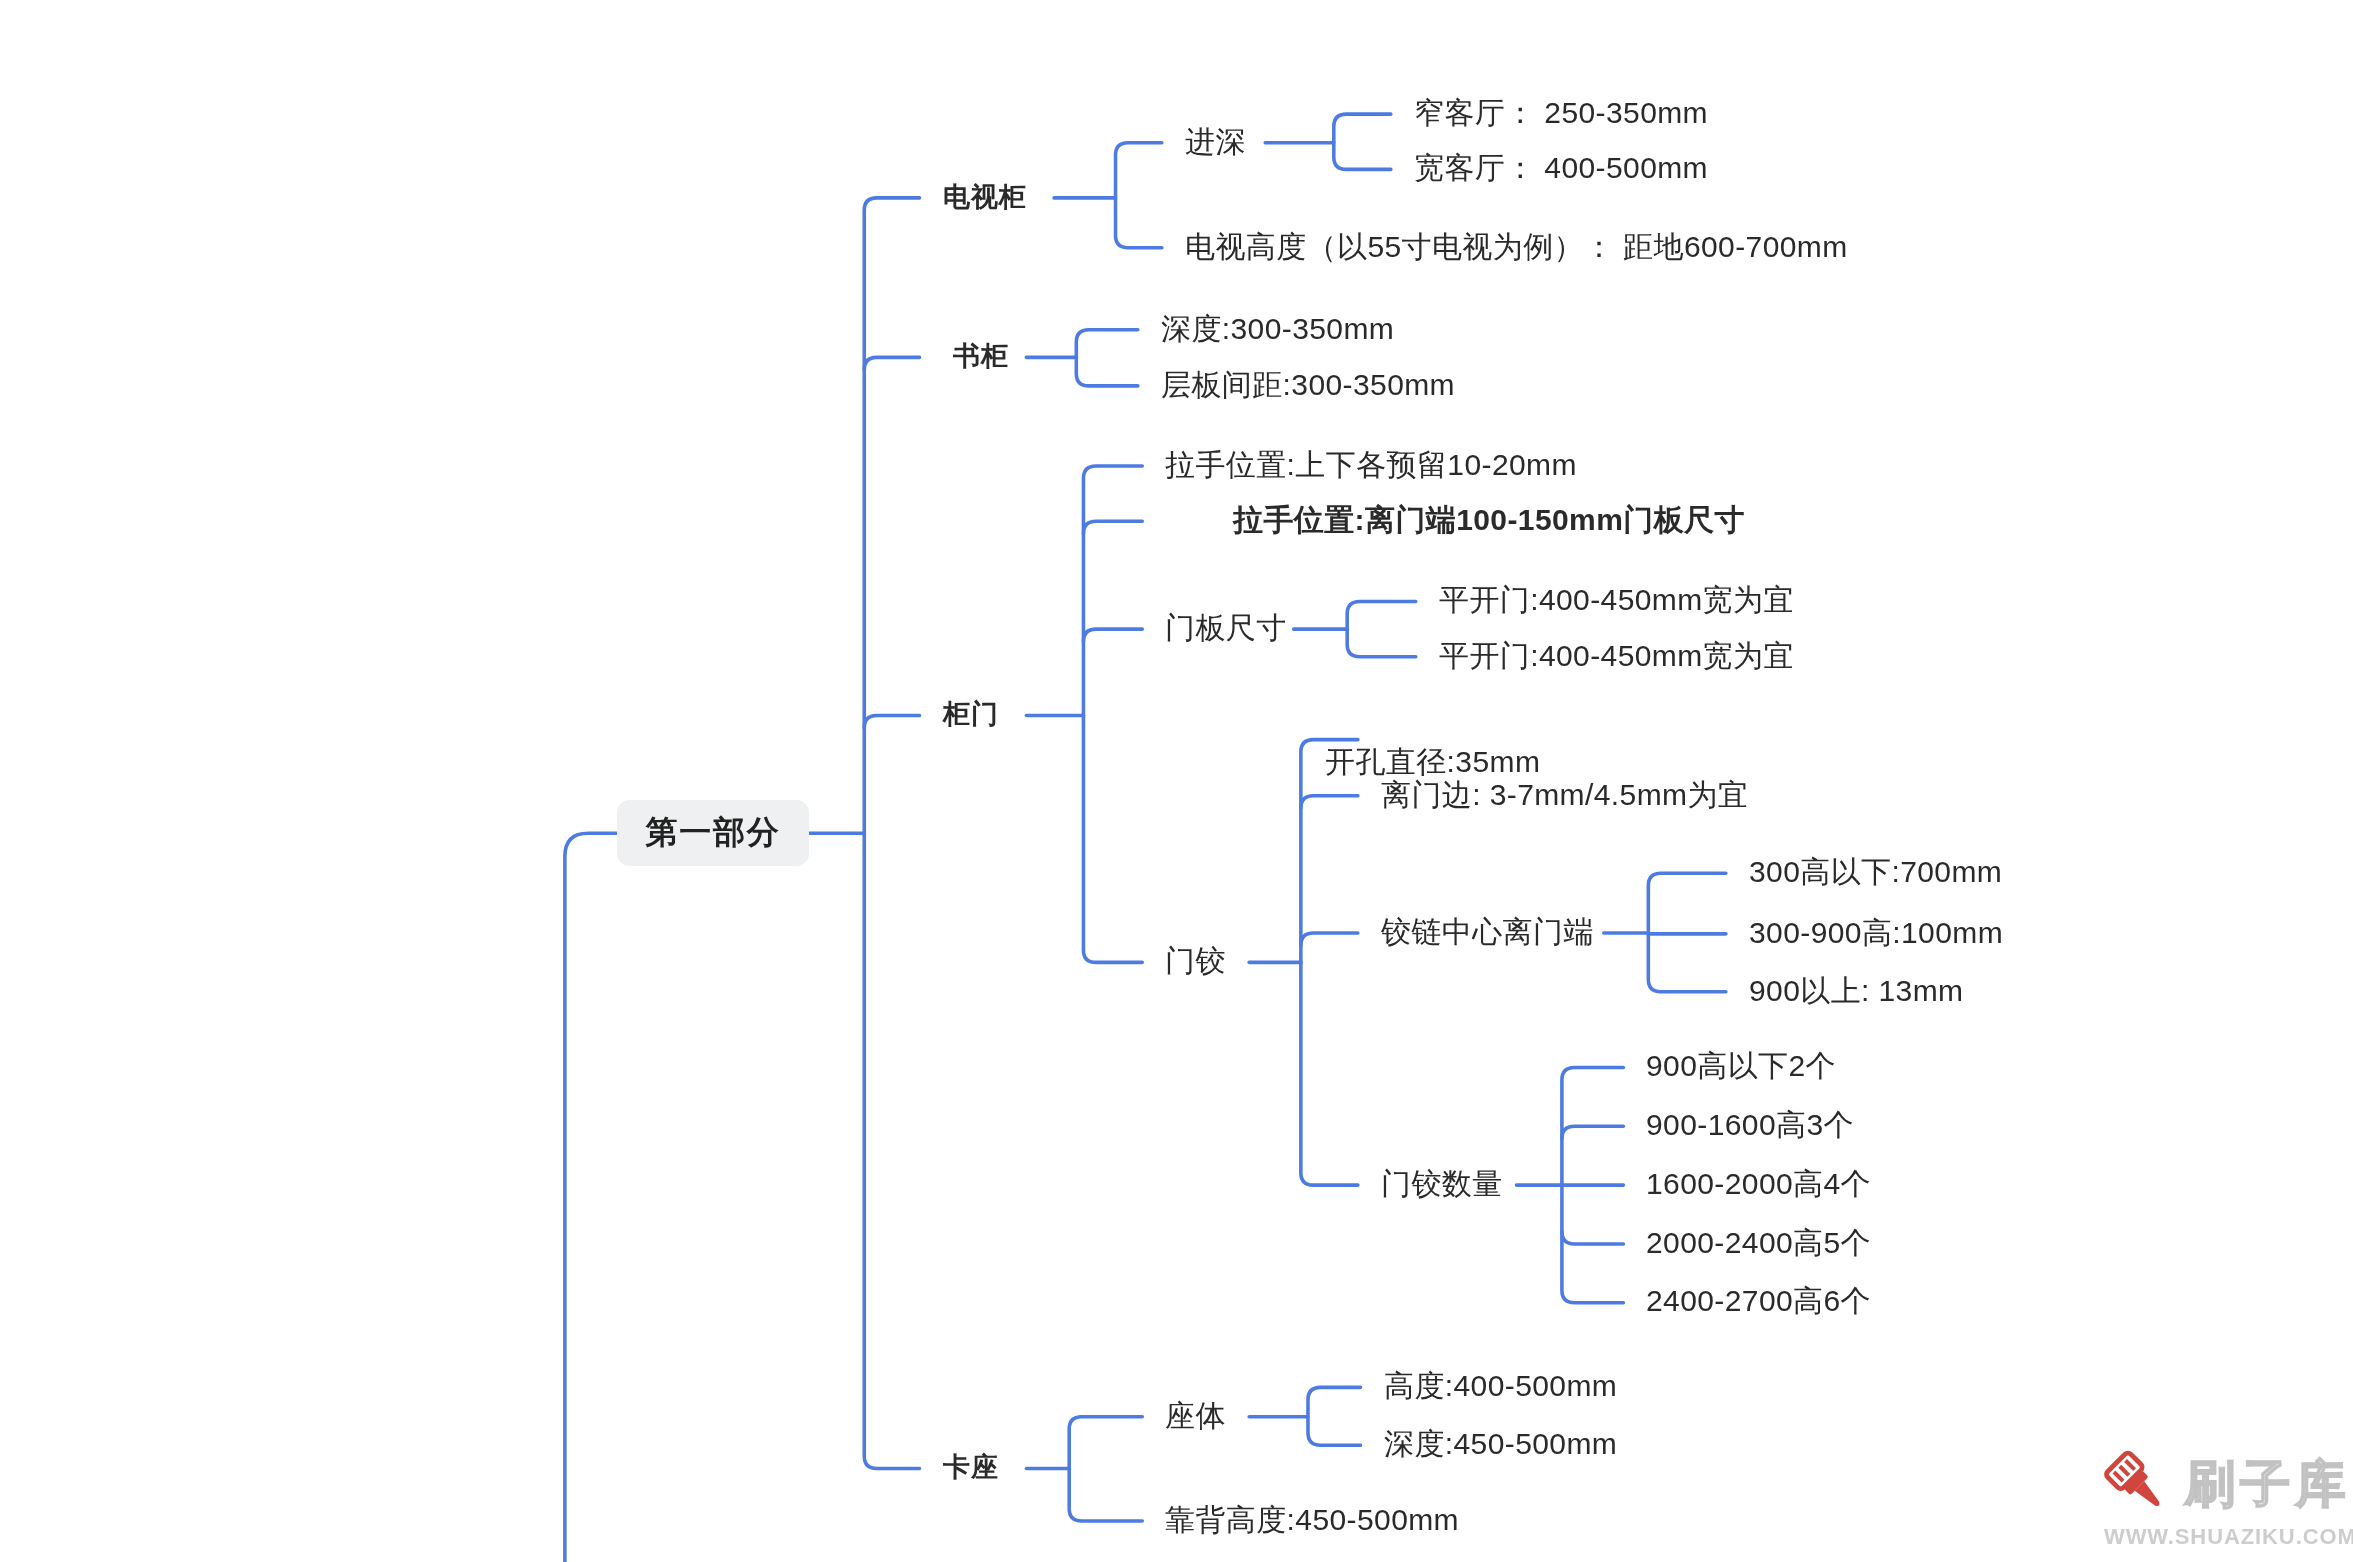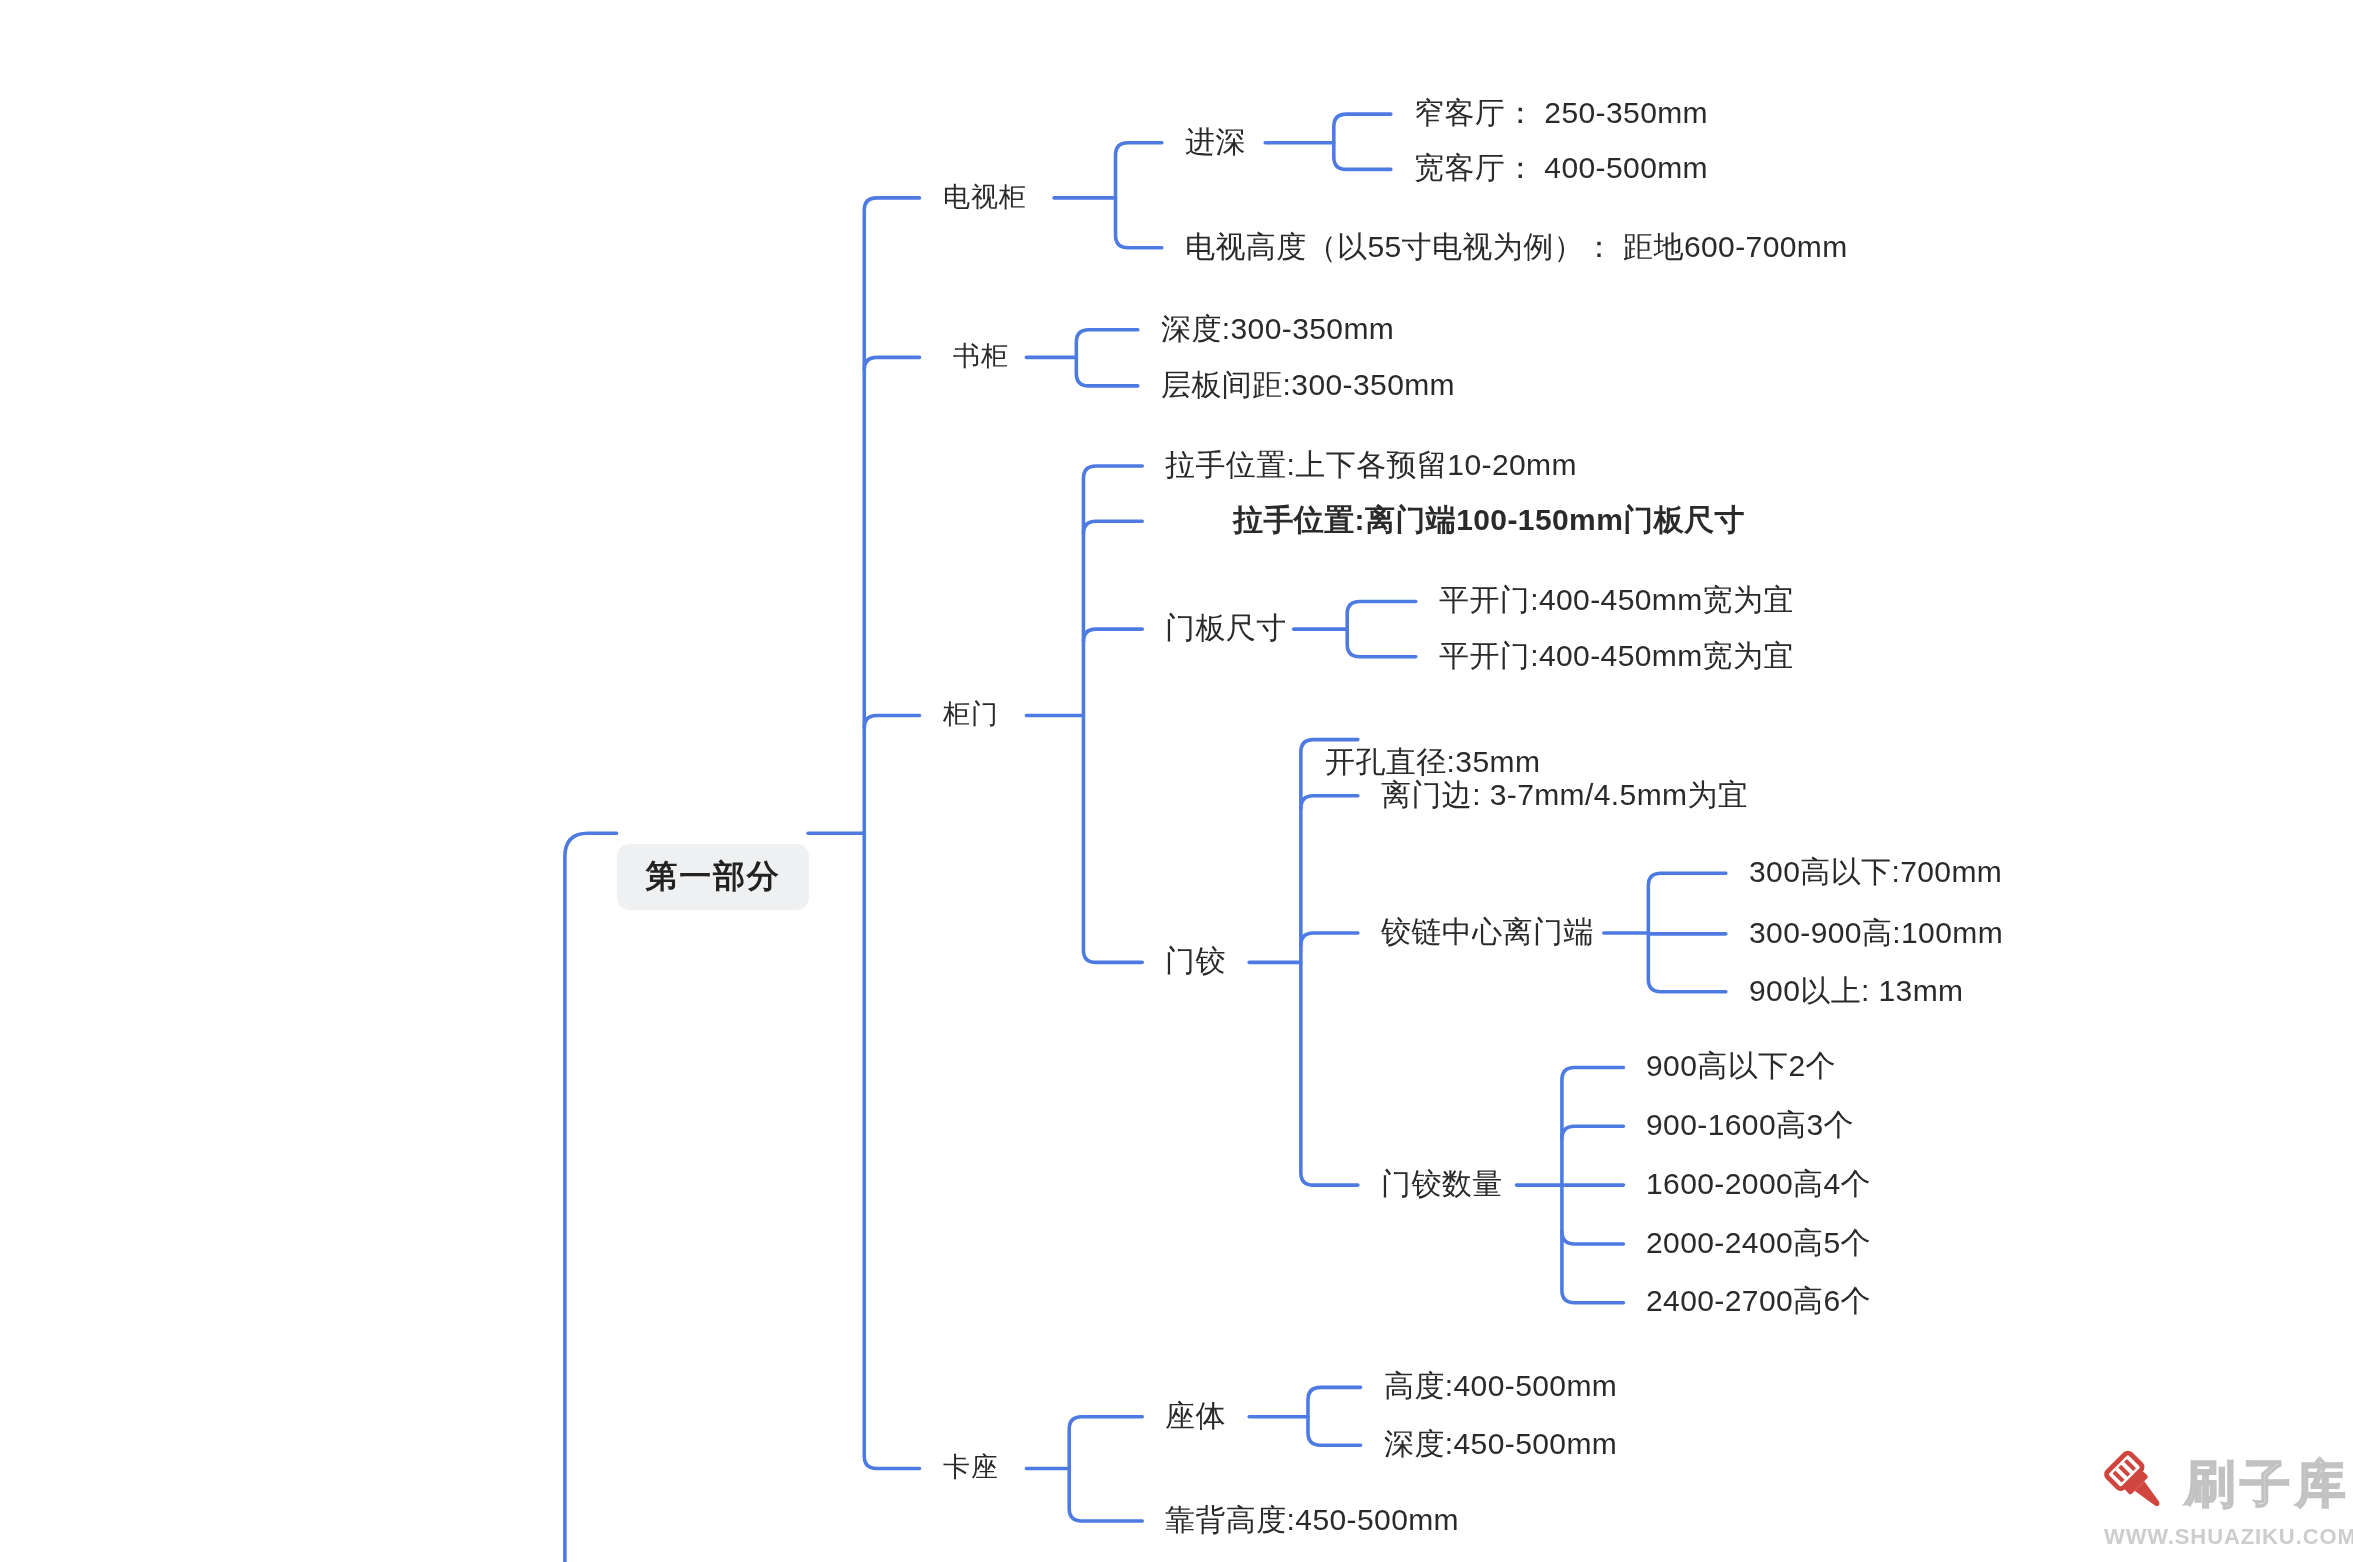--- a/index.html
+++ b/index.html
@@ -8,21 +8,21 @@
     background:#ffffff;
     font-family:"Liberation Sans","DejaVu Sans",sans-serif;
     color:#2a2a2a;
   }
   #lines{position:absolute;left:0;top:0;z-index:1;}
   #map{position:absolute;left:0;top:0;width:2354px;height:1563px;z-index:2;}
   .node{
     position:absolute;white-space:nowrap;font-size:30px;line-height:1.2;
     transform:translateY(-52%);color:#2a2a2a;letter-spacing:0.4px;
   }
-  .node.main{font-size:27px;font-weight:normal;letter-spacing:0.9px;}
+  .node.main{font-size:27px;font-weight:bold;letter-spacing:0.9px;}
   .rootbox{
     position:absolute;left:617px;top:800px;width:192px;height:66px;
     background:#eff0f1;border-radius:12.5px;
     display:flex;align-items:center;justify-content:center;
     font-size:32px;font-weight:bold;letter-spacing:1.8px;color:#222;
   }
   .watermark{position:absolute;left:2104px;top:1449px;z-index:3;}
   .wm-row{display:flex;align-items:center;}
   .wm-brand{
     font-size:50px;font-weight:bold;letter-spacing:5.3px;margin-left:13px;
@@ -69,21 +69,21 @@
       <path d="M 1753 1330 H 1822"></path>
       <path d="M 1753 1382 Q 1753 1396 1767 1396 H 1822"></path>
       <path d="M 1152 1648 H 1200"></path>
       <path d="M 1282 1590 H 1214 Q 1200 1590 1200 1604 V 1693 Q 1200 1707 1214 1707 H 1282"></path>
       <path d="M 1402 1590 H 1468"></path>
       <path d="M 1527 1557 H 1482 Q 1468 1557 1468 1571 V 1608 Q 1468 1622 1482 1622 H 1527"></path>
     </g>
 </svg>
 
 <div id="map">
-  <div class="rootbox" style="background: rgb(239, 240, 241); margin-top: 44px;">
+  <div class="rootbox" style="background: rgb(239, 240, 241);">
     <span>第一部分</span>
   </div>
 <div class="node main" style="left: 943px; top: 198px;">电视柜</div>
     <div class="node" style="left: 1185px; top: 143px;">进深</div>
     <div class="node" style="left: 1414px; top: 114px;">窄客厅： 250-350mm</div>
     <div class="node" style="left: 1414px; top: 169px;">宽客厅： 400-500mm</div>
     <div class="node" style="left: 1185px; top: 248px;">电视高度（以55寸电视为例）： 距地600-700mm</div>
     <div class="node main" style="left: 943px; top: 357px; margin-left: 10px;">书柜</div>
     <div class="node" style="left: 1161px; top: 330px;">深度:300-350mm</div>
     <div class="node" style="left: 1161px; top: 386px;">层板间距:300-350mm</div>

